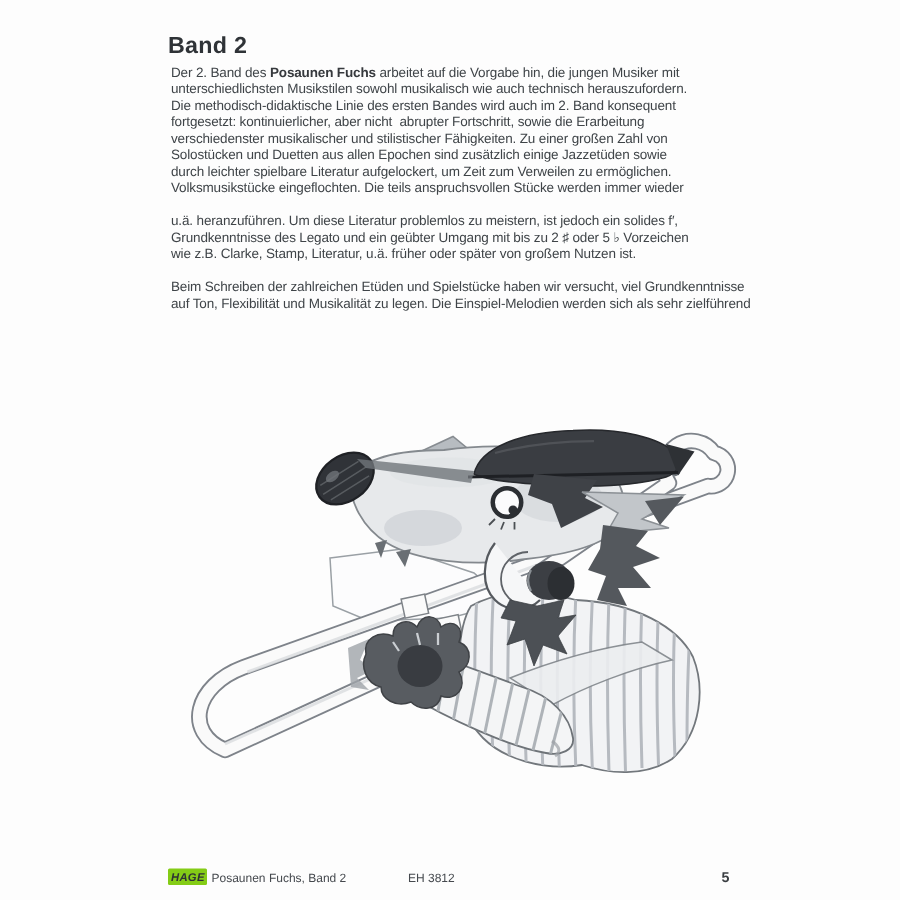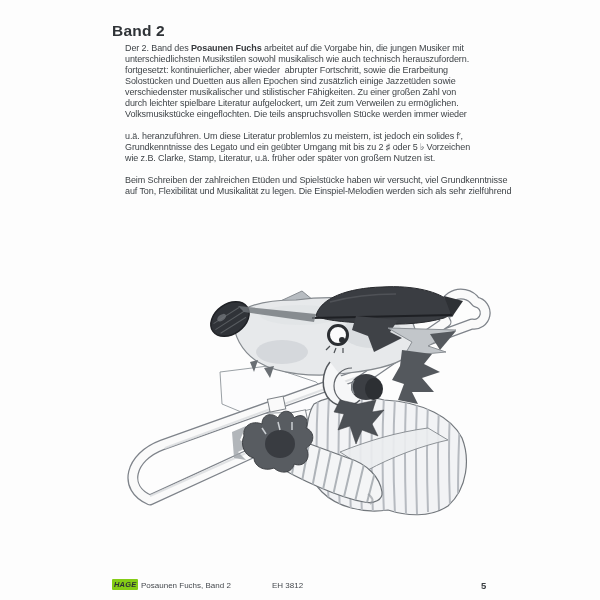--- a/index.html
+++ b/index.html
@@ -7,21 +7,21 @@
     width:600px;height:600px;overflow:hidden;background:#fefefe;
     font-family:"Liberation Sans","DejaVu Sans",sans-serif;
     position:relative;color:#3f4448;
   }
   .page{position:absolute;inset:0;background:#fdfdfd;}
   .heading{
     position:absolute;left:112px;top:22px;
     font-size:15.5px;font-weight:bold;color:#2f3337;letter-spacing:.2px;
   }
   .bodytext{position:absolute;left:112px;top:43px;}
-  .para{margin:0 0 11px 13px;}
+  .para{margin:0 0 11px 2px;}
   .line{
     display:block;white-space:pre;
     font-size:9px;line-height:11px;letter-spacing:-0.1px;color:#3f4448;
   }
   .line b{font-weight:bold;color:#36393d;}
   .illu{position:absolute;left:0;top:0;width:600px;height:600px;pointer-events:none;}
   .footer{position:absolute;left:0;top:578px;width:600px;height:16px;}
   .logo{
     position:absolute;left:112px;top:1px;background:#84cc16;color:#2e3135;
     font-size:7.5px;font-weight:bold;font-style:italic;padding:1px 2px;border-radius:1px;
@@ -35,23 +35,24 @@
 <body>
 
 <div class="page">
 
   <div class="heading">Band 2</div>
 
   <div class="bodytext">
     <p class="para">
       <span class="line"><span>Der 2. Band des </span><b>Posaunen Fuchs</b><span> arbeitet auf die Vorgabe hin, die jungen Musiker mit</span></span>
       <span class="line">unterschiedlichsten Musikstilen sowohl musikalisch wie auch technisch herauszufordern.</span>
-      <span class="line">fortgesetzt: kontinuierlicher, aber wieder  abrupter Fortschritt, sowie die Erarbeitung</span>
+      <span class="line">Die methodisch-didaktische Linie des ersten Bandes wird auch im 2. Band konsequent</span>
+      <span class="line">fortgesetzt: kontinuierlicher, aber nicht  abrupter Fortschritt, sowie die Erarbeitung</span>
+      <span class="line">verschiedenster musikalischer und stilistischer Fähigkeiten. Zu einer großen Zahl von</span>
       <span class="line">Solostücken und Duetten aus allen Epochen sind zusätzlich einige Jazzetüden sowie</span>
-      <span class="line">verschiedenster musikalischer und stilistischer Fähigkeiten. Zu einer großen Zahl von</span>
       <span class="line">durch leichter spielbare Literatur aufgelockert, um Zeit zum Verweilen zu ermöglichen.</span>
       <span class="line">Volksmusikstücke eingeflochten. Die teils anspruchsvollen Stücke werden immer wieder</span>
     </p>
     <p class="para">
       <span class="line">u.ä. heranzuführen. Um diese Literatur problemlos zu meistern, ist jedoch ein solides f′,</span>
       <span class="line">Grundkenntnisse des Legato und ein geübter Umgang mit bis zu 2 ♯ oder 5 ♭ Vorzeichen</span>
       <span class="line">wie z.B. Clarke, Stamp, Literatur, u.ä. früher oder später von großem Nutzen ist.</span>
     </p>
     <p class="para">
       <span class="line">Beim Schreiben der zahlreichen Etüden und Spielstücke haben wir versucht, viel Grundkenntnisse</span>

